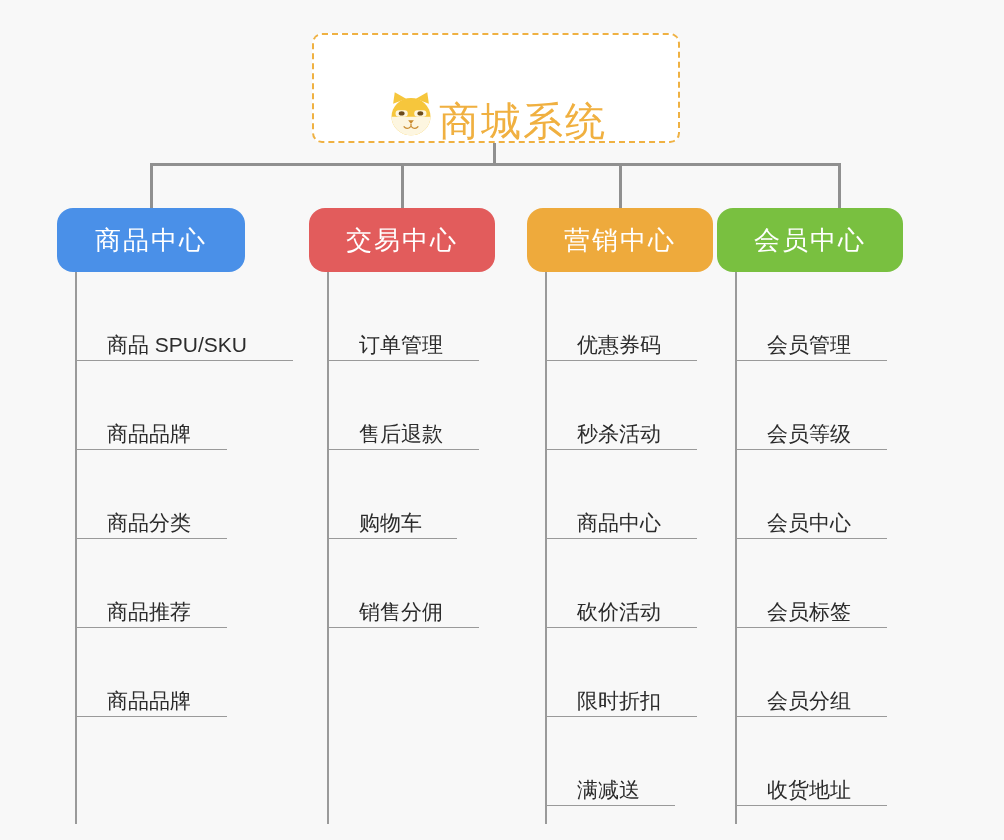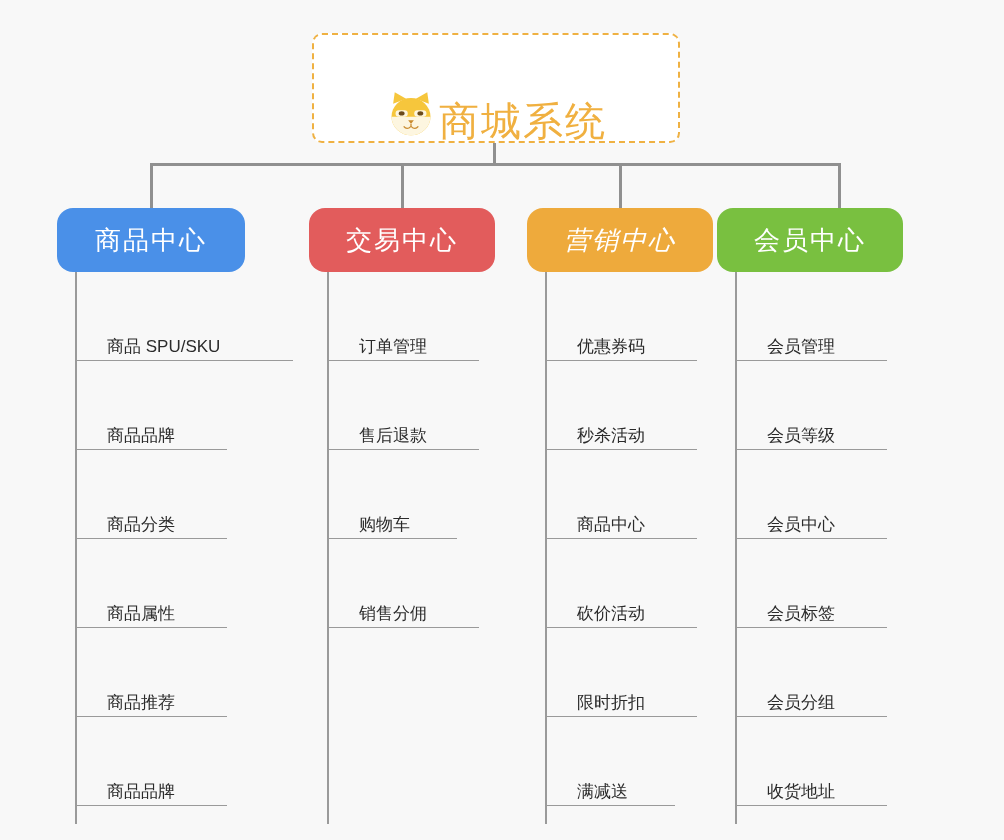--- a/index.html
+++ b/index.html
@@ -100,21 +100,21 @@
   .leaf-rule{
     position:absolute;
     left:0;bottom:0;
     height:1.5px;
     background:#9a9a9a;
   }
   .leaf-label{
     position:relative;
     margin-left:32px;
     margin-bottom:6px;
-    font-size:17px;
+    font-size:21px;
     color:#2b2b2b;
     line-height:1;
     white-space:nowrap;
   }
 </style>
 </head>
 <body style="background: rgb(248, 248, 248);">
 
 <div id="canvas">
 
@@ -162,24 +162,20 @@
       <div class="leaf">
         <div class="leaf-rule" style="width:152px;"></div>
         <span class="leaf-label">商品品牌</span>
       </div>
       <div class="leaf">
         <div class="leaf-rule" style="width:152px;"></div>
         <span class="leaf-label">商品分类</span>
       </div>
       <div class="leaf">
         <div class="leaf-rule" style="width:152px;"></div>
-        <span class="leaf-label">商品属性</span>
-      </div>
-      <div class="leaf">
-        <div class="leaf-rule" style="width:152px;"></div>
         <span class="leaf-label">商品推荐</span>
       </div>
       <div class="leaf">
         <div class="leaf-rule" style="width:152px;"></div>
         <span class="leaf-label">商品品牌</span>
       </div>
     </div>
   </div>
 
   <div class="column col-2">
@@ -201,21 +197,21 @@
         <span class="leaf-label">购物车</span>
       </div>
       <div class="leaf">
         <div class="leaf-rule" style="width:152px;"></div>
         <span class="leaf-label">销售分佣</span>
       </div>
     </div>
   </div>
 
   <div class="column col-3">
-    <div class="cat-box" style="background:#eeaa3c;font-style:italic;">
+    <div class="cat-box" style="background:#eeaa3c;">
       <span class="cat-label">营销中心</span>
     </div>
     <div class="leaf-tree">
       <div class="spine"></div>
       <div class="leaf">
         <div class="leaf-rule" style="width:152px;"></div>
         <span class="leaf-label">优惠券码</span>
       </div>
       <div class="leaf">
         <div class="leaf-rule" style="width:152px;"></div>

